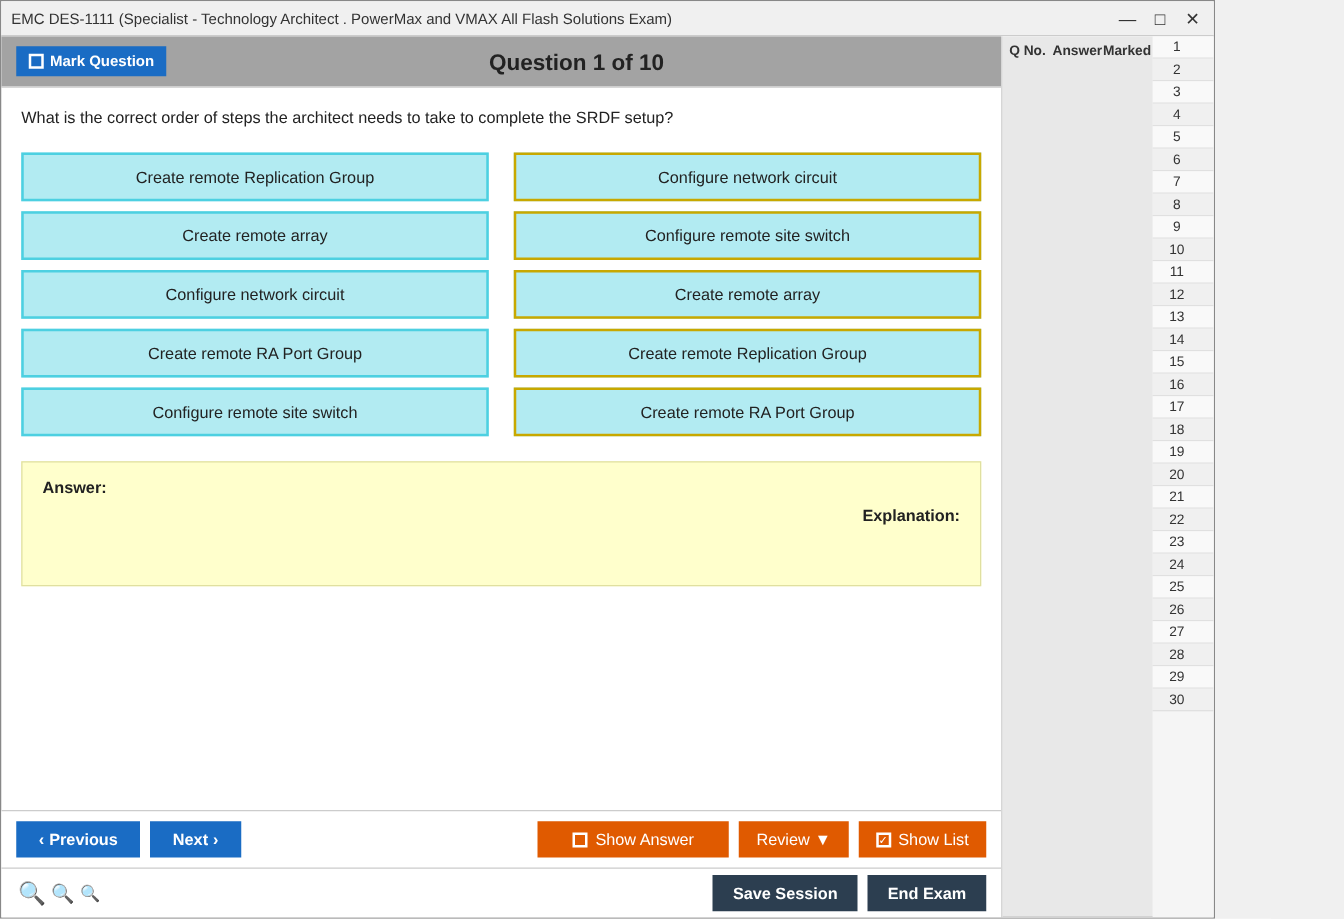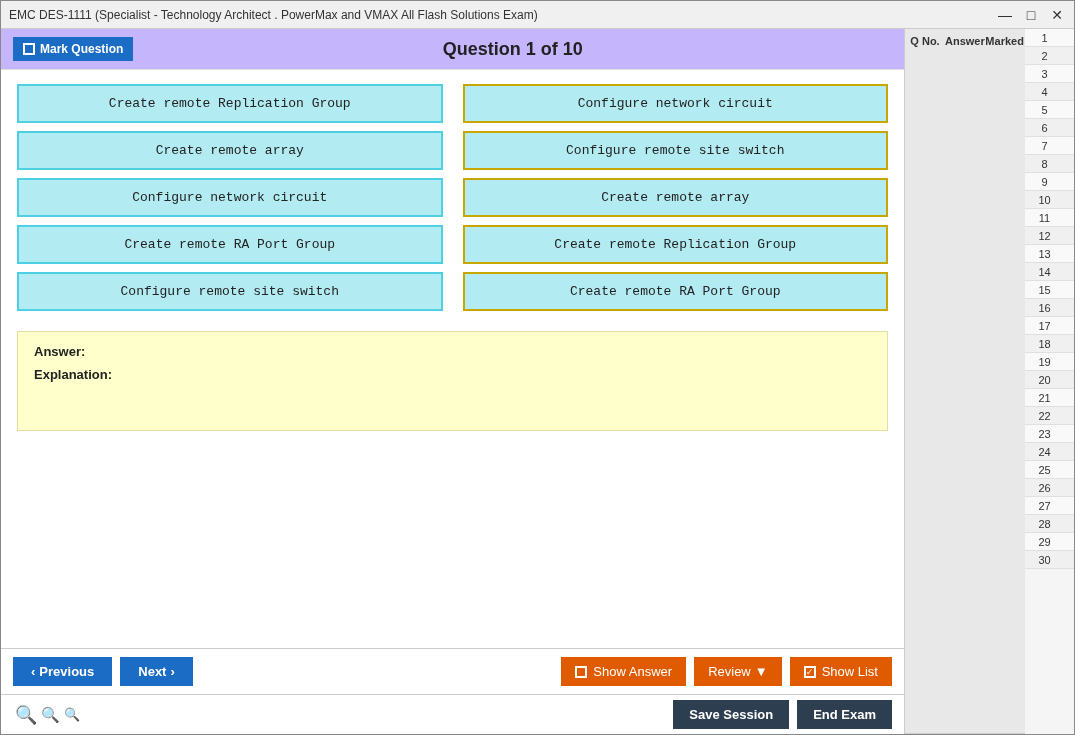--- a/index.html
+++ b/index.html
@@ -6,21 +6,21 @@
     body {
       font-family: Arial, sans-serif;
       font-size: 13px;
       background: #f0f0f0;
       width: 1075px;
       height: 735px;
       overflow: hidden;
     }
 
     .window {
-      width: 1075px;
+      width: 972px;
       height: 735px;
       border: 1px solid #888;
       display: flex;
       flex-direction: column;
       background: #fff;
     }
 
     .title-bar {
       background: #f0f0f0;
       border-bottom: 1px solid #ccc;
@@ -60,23 +60,23 @@
     .left-panel {
       flex: 1;
       display: flex;
       flex-direction: column;
       overflow: hidden;
     }
 
     .top-bar {
       padding: 8px 12px;
       display: flex;
-      align-items: center;
+      align-items: flex-end;
       border-bottom: 1px solid #ddd;
-      background: #c4b5fd;
+      background: #a3a3a3;
     }
 
     .mark-question-btn {
       background: #1a6cc4;
       color: white;
       border: none;
       padding: 5px 10px;
       font-size: 12px;
       font-weight: bold;
       cursor: pointer;
@@ -136,21 +136,20 @@
 
     .drag-item {
       background: #b2ebf2;
       border: 2px solid #4dd0e1;
       padding: 10px 14px;
       text-align: center;
       font-size: 13px;
       color: #222;
       cursor: pointer;
       user-select: none;
-      font-family: Liberation Mono, monospace;
     }
 
     .drag-item.highlighted {
       border-color: #c8a800;
       background: #b2ebf2;
     }
 
     .answer-section {
       background: #ffffcc;
       border: 1px solid #e0e0a0;
@@ -166,20 +165,21 @@
       margin-bottom: 8px;
       display: block;
     }
 
     .explanation-label {
       font-weight: bold;
       font-size: 13px;
       color: #222;
       margin-top: 8px;
       display: block;
+      text-align: right;
     }
 
     .bottom-bar {
       background: #fff;
       border-top: 1px solid #ccc;
       padding: 8px 12px;
       display: flex;
       align-items: center;
       gap: 8px;
     }
@@ -194,21 +194,21 @@
       cursor: pointer;
       display: flex;
       align-items: center;
       gap: 4px;
     }
 
     .show-answer-btn {
       background: #e05a00;
       color: white;
       border: none;
-      padding: 7px 14px;
+      padding: 7px 28px;
       font-size: 13px;
       cursor: pointer;
       margin-left: auto;
       display: flex;
       align-items: center;
       gap: 6px;
     }
 
     .review-btn {
       background: #e05a00;
@@ -359,20 +359,21 @@
 
       <div class="top-bar">
         <button class="mark-question-btn">
           <span class="checkbox-icon"></span>
           <span>Mark Question</span>
         </button>
         <span class="question-title">Question 1 of 10</span>
       </div>
 
       <div class="question-area">
+        <p class="question-prompt">What is the correct order of steps the architect needs to take to complete the SRDF setup?</p>
 
         <div class="drag-columns">
 
           <div class="drag-column">
             <div class="drag-item">Create remote Replication Group</div>
             <div class="drag-item">Create remote array</div>
             <div class="drag-item">Configure network circuit</div>
             <div class="drag-item">Create remote RA Port Group</div>
             <div class="drag-item">Configure remote site switch</div>
           </div>

